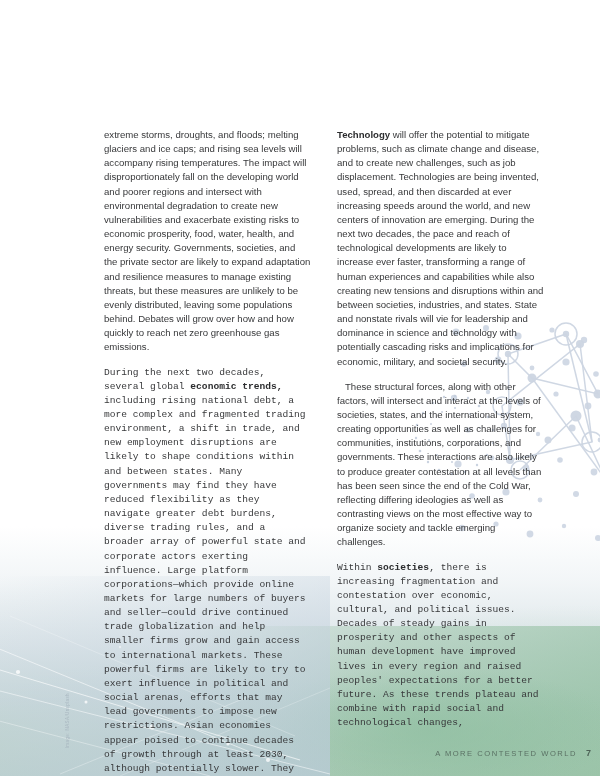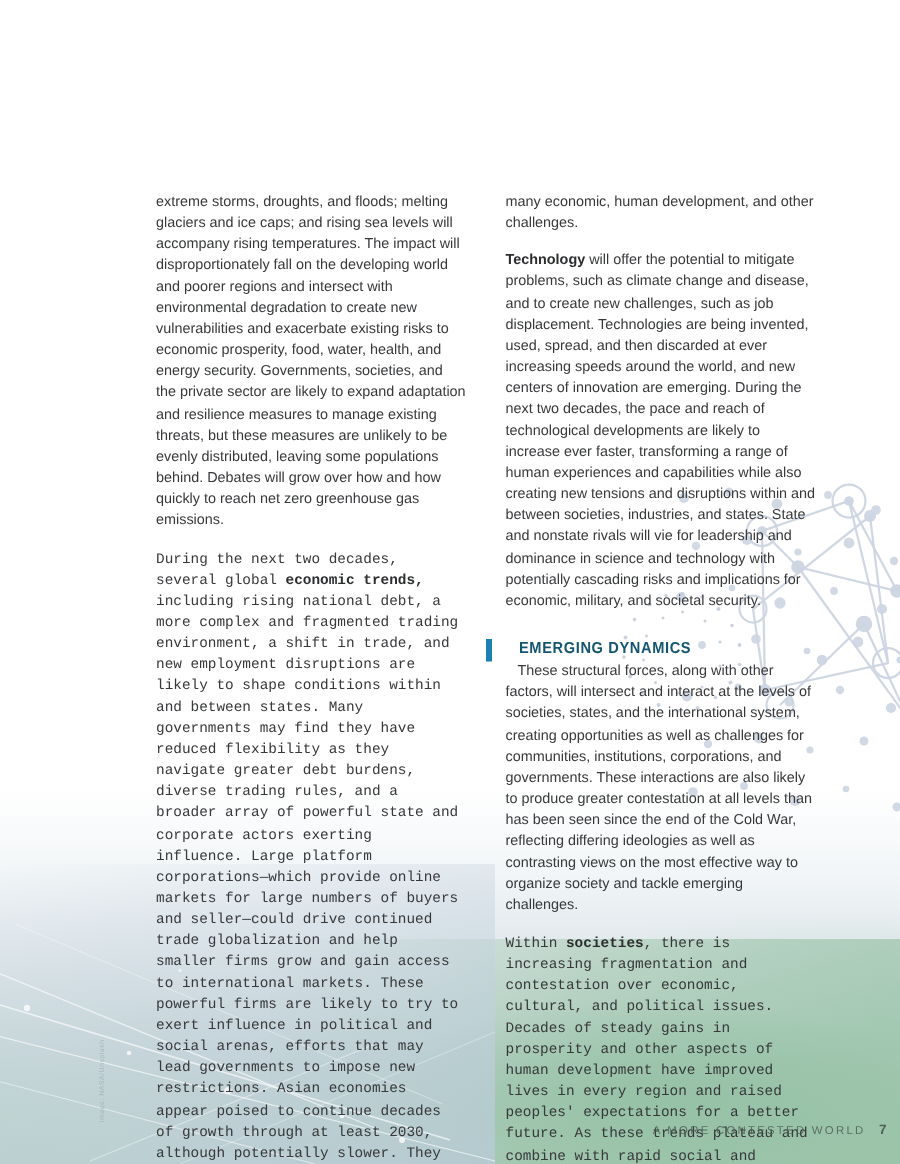--- a/index.html
+++ b/index.html
@@ -358,28 +358,23 @@
     <div class="col col-left">
 
       <p>extreme storms, droughts, and floods; melting glaciers and ice caps; and rising sea levels will accompany rising temperatures. The impact will disproportionately fall on the developing world and poorer regions and intersect with environmental degradation to create new vulnerabilities and exacerbate existing risks to economic prosperity, food, water, health, and energy security. Governments, societies, and the private sector are likely to expand adaptation and resilience measures to manage existing threats, but these measures are unlikely to be evenly distributed, leaving some populations behind. Debates will grow over how and how quickly to reach net zero greenhouse gas emissions.</p>
 
       <p><span>During the next two decades, several global </span><b>economic trends,</b><span> including rising national debt, a more complex and fragmented trading environment, a shift in trade, and new employment disruptions are likely to shape conditions within and between states. Many governments may find they have reduced flexibility as they navigate greater debt burdens, diverse trading rules, and a broader array of powerful state and corporate actors exerting influence. Large platform corporations—which provide online markets for large numbers of buyers and seller—could drive continued trade globalization and help smaller firms grow and gain access to international markets. These powerful firms are likely to try to exert influence in political and social arenas, efforts that may lead governments to impose new restrictions. Asian economies appear poised to continue decades of growth through at least 2030, although potentially slower. They are unlikely to reach the per capita gross domestic product (GDP) or economic influence of existing advanced economies, including the United States and Europe. Productivity growth remains a key variable; an increase in the rate of growth could alleviate</span></p>
 
     </div>
 
     <div class="col col-right">
 
-      <p>many economic, human development, and other challenges.</p>
 
       <p><b>Technology</b><span> will offer the potential to mitigate problems, such as climate change and disease, and to create new challenges, such as job displacement. Technologies are being invented, used, spread, and then discarded at ever increasing speeds around the world, and new centers of innovation are emerging. During the next two decades, the pace and reach of technological developments are likely to increase ever faster, transforming a range of human experiences and capabilities while also creating new tensions and disruptions within and between societies, industries, and states. State and nonstate rivals will vie for leadership and dominance in science and technology with potentially cascading risks and implications for economic, military, and societal security.</span></p>
 
-      <div class="section-head">
-        <span class="bar"></span>
-        <span class="htext">EMERGING DYNAMICS</span>
-      </div>
 
       <p class="head-follow">These structural forces, along with other factors, will intersect and interact at the levels of societies, states, and the international system, creating opportunities as well as challenges for communities, institutions, corporations, and governments. These interactions are also likely to produce greater contestation at all levels than has been seen since the end of the Cold War, reflecting differing ideologies as well as contrasting views on the most effective way to organize society and tackle emerging challenges.</p>
 
       <p><span>Within </span><b>societies</b><span>, there is increasing fragmentation and contestation over economic, cultural, and political issues. Decades of steady gains in prosperity and other aspects of human development have improved lives in every region and raised peoples' expectations for a better future. As these trends plateau and combine with rapid social and technological changes,</span></p>
 
     </div>
 
     <div class="footer">
       <span class="footer-title">A More Contested World</span>
       <span class="footer-page">7</span>

